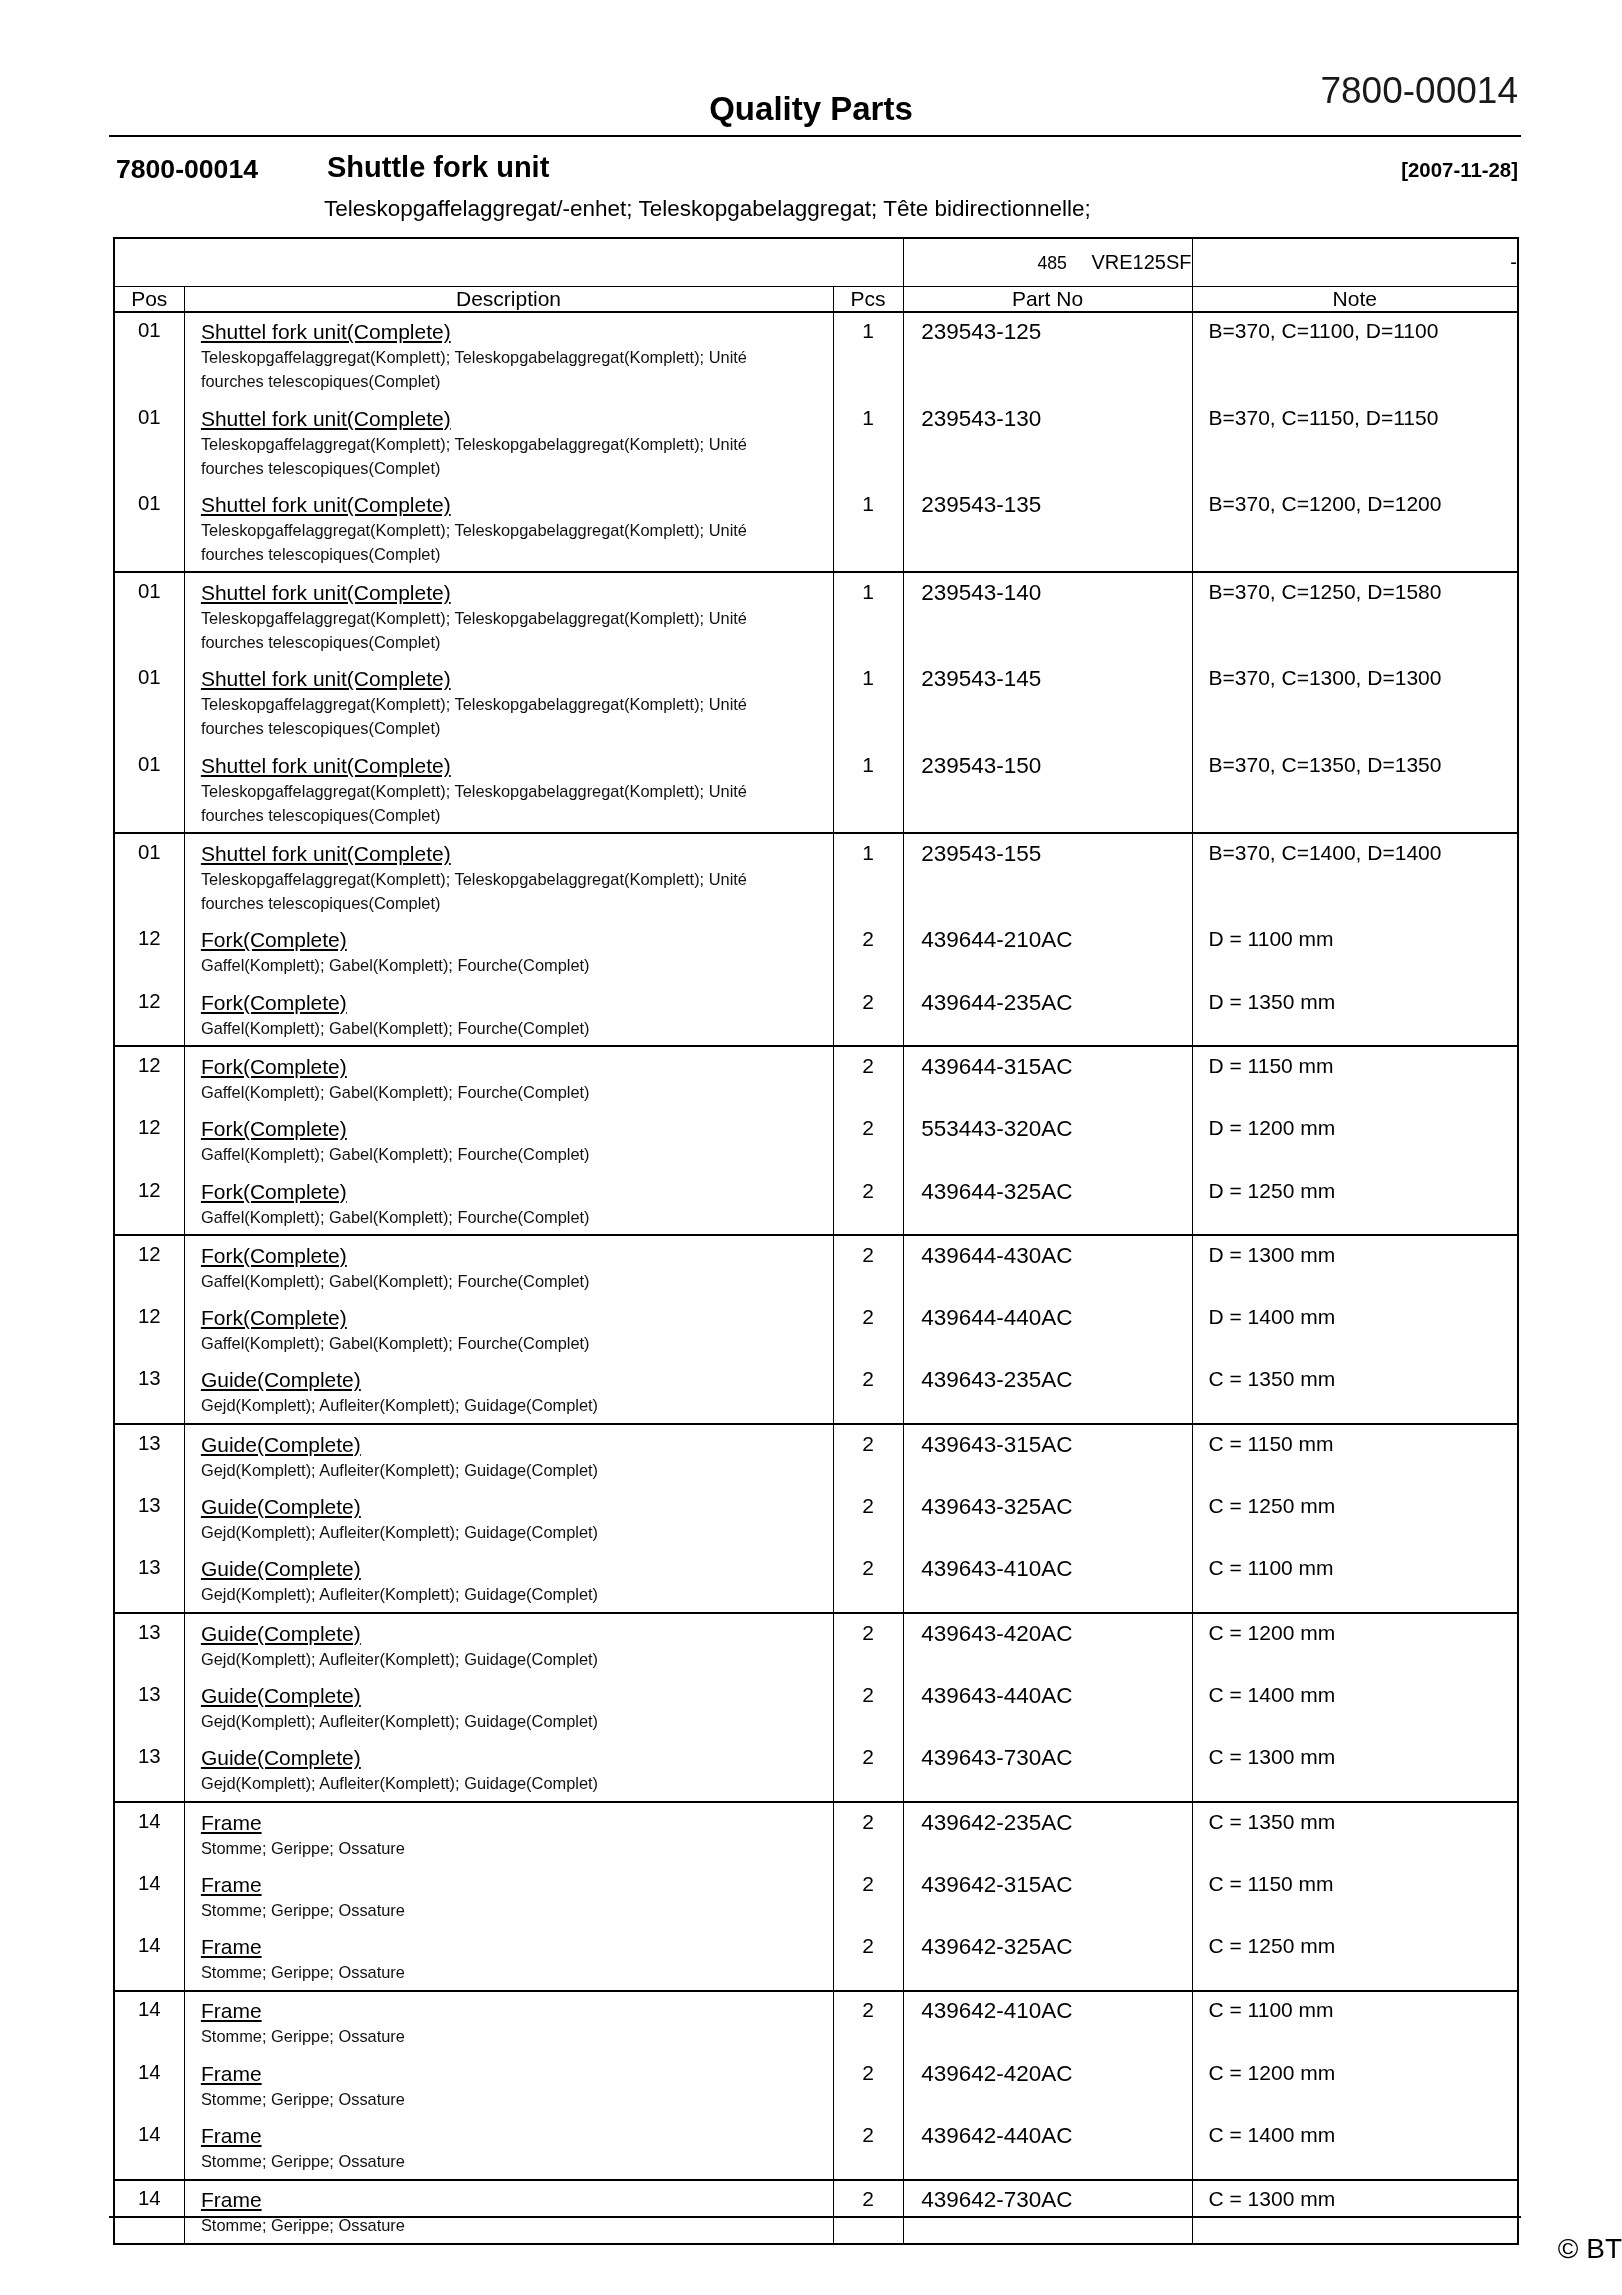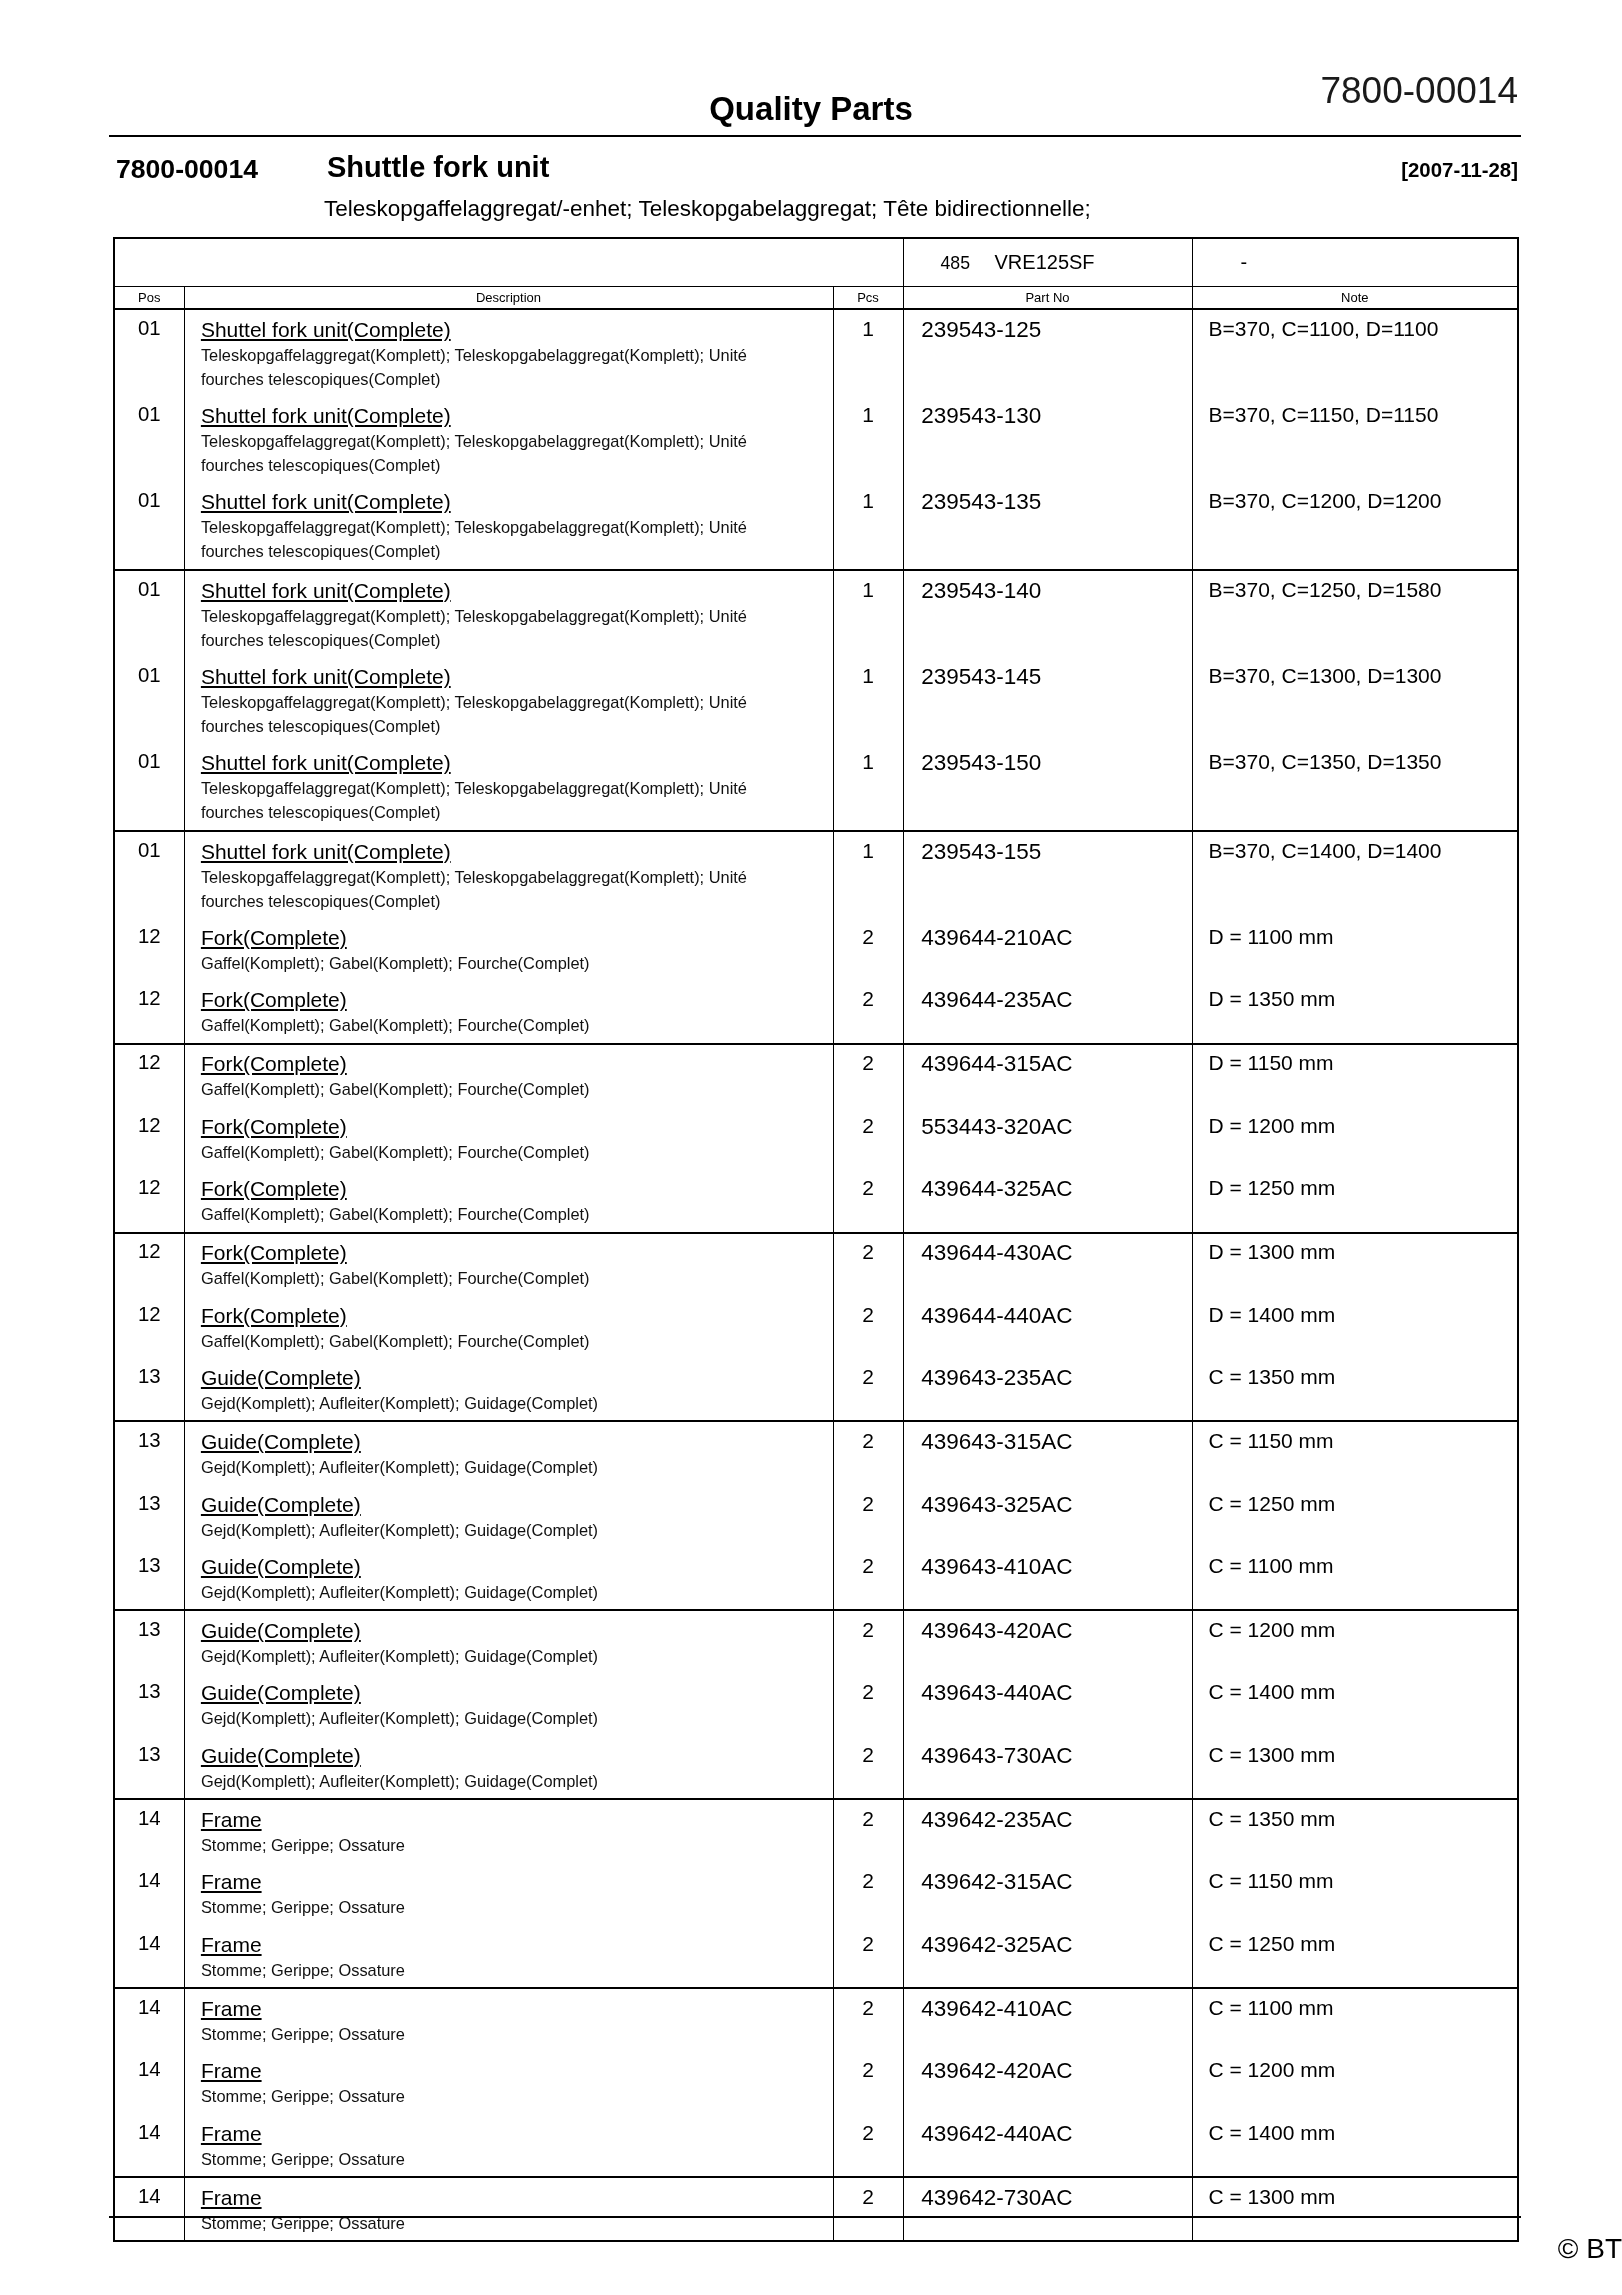--- a/index.html
+++ b/index.html
@@ -37,28 +37,28 @@
     position: absolute; left: 113px; top: 237px; width: 1403px;
     border-collapse: collapse;
     border: 2px solid #000;
     table-layout: fixed;
   }
   table.parts th, table.parts td {
     border-left: 1.4px solid #000;
     border-right: 1.4px solid #000;
     vertical-align: top;
   }
-  tr.model-row td { height: 48px; border-bottom: 1.4px solid #000; vertical-align: middle; }
+  tr.model-row td { height: 48px; border-bottom: 1.4px solid #000; vertical-align: middle; text-align: right; }
   .model-cell { padding-left: 37px; font-size: 20px; white-space: nowrap; }
   .model-code { font-size: 17.7px; margin-right: 24.5px; }
   .model-dash { padding-left: 48px; font-size: 20px; vertical-align: middle; }
 
   tr.cols th {
     height: 23px; vertical-align: middle; text-align: center;
-    font-size: 13px; font-weight: normal;
+    font-size: 21px; font-weight: normal;
     border-bottom: 2px solid #000;
   }
 
   tbody td { padding-top: 6.8px; padding-bottom: 5.5px; }
   tbody tr td        { height: 61px; }
   tbody tr.tall td   { height: 85px; }
   tbody tr:nth-child(3n) td { border-bottom: 2px solid #000; }
 
   .c-pos  { text-align: center; font-size: 20.4px; }
   .c-desc { padding-left: 16.4px; padding-right: 20.4px; }

